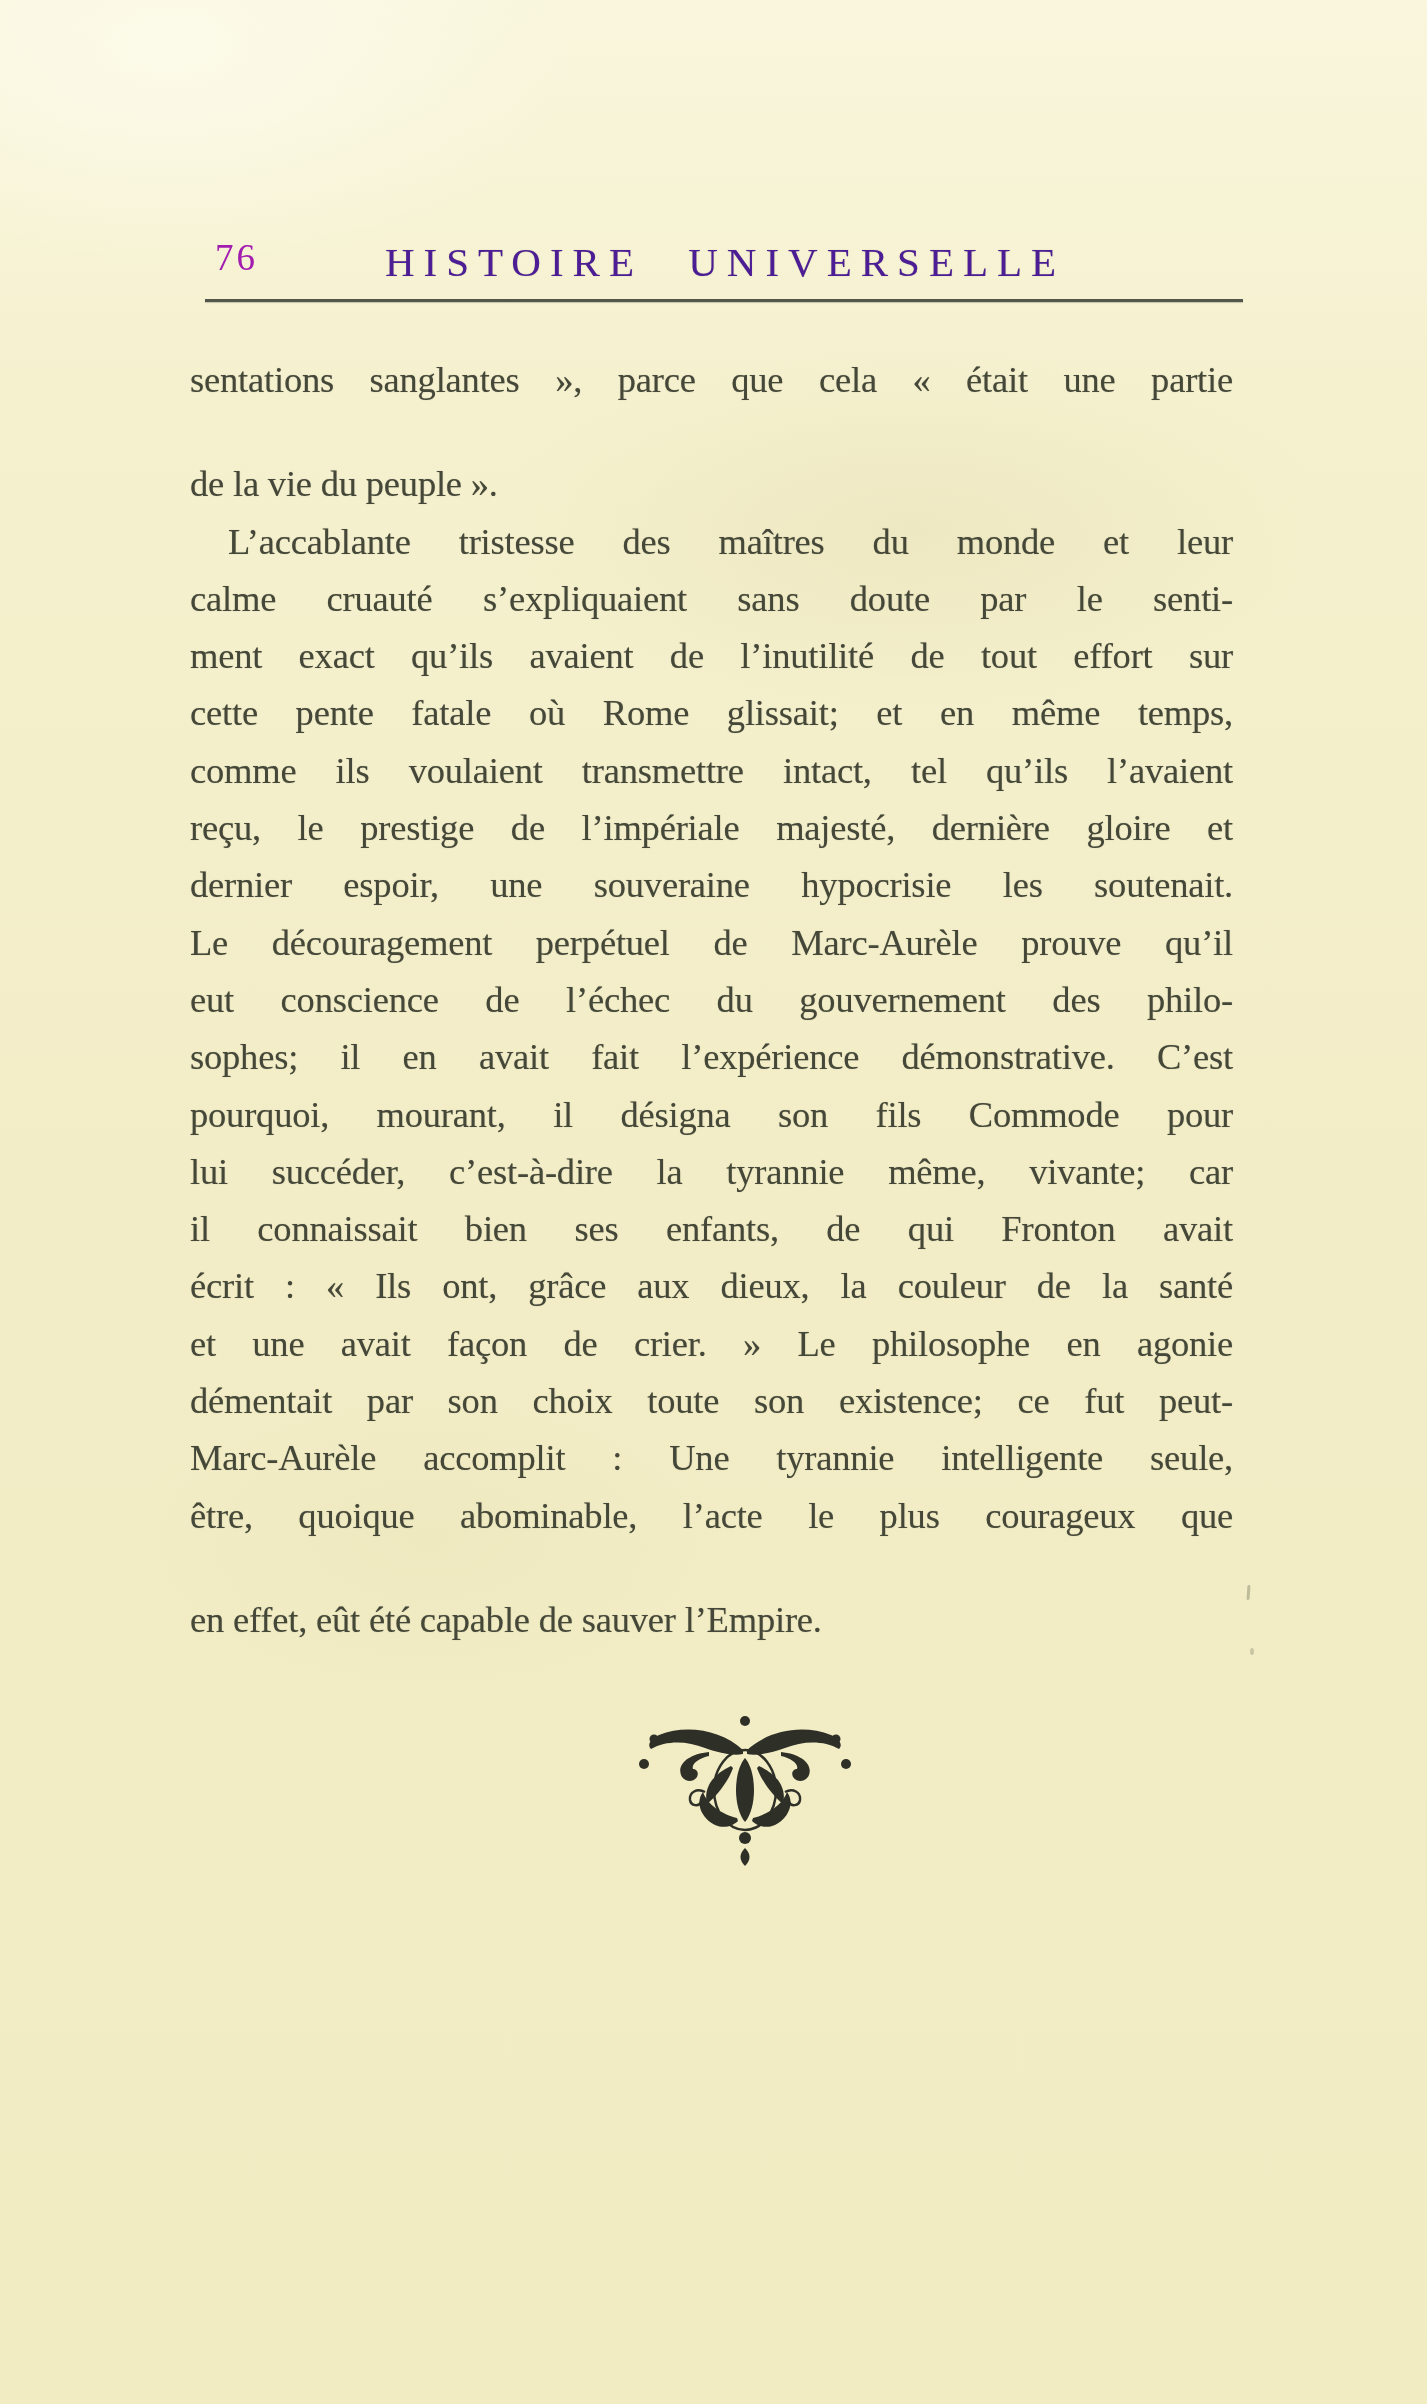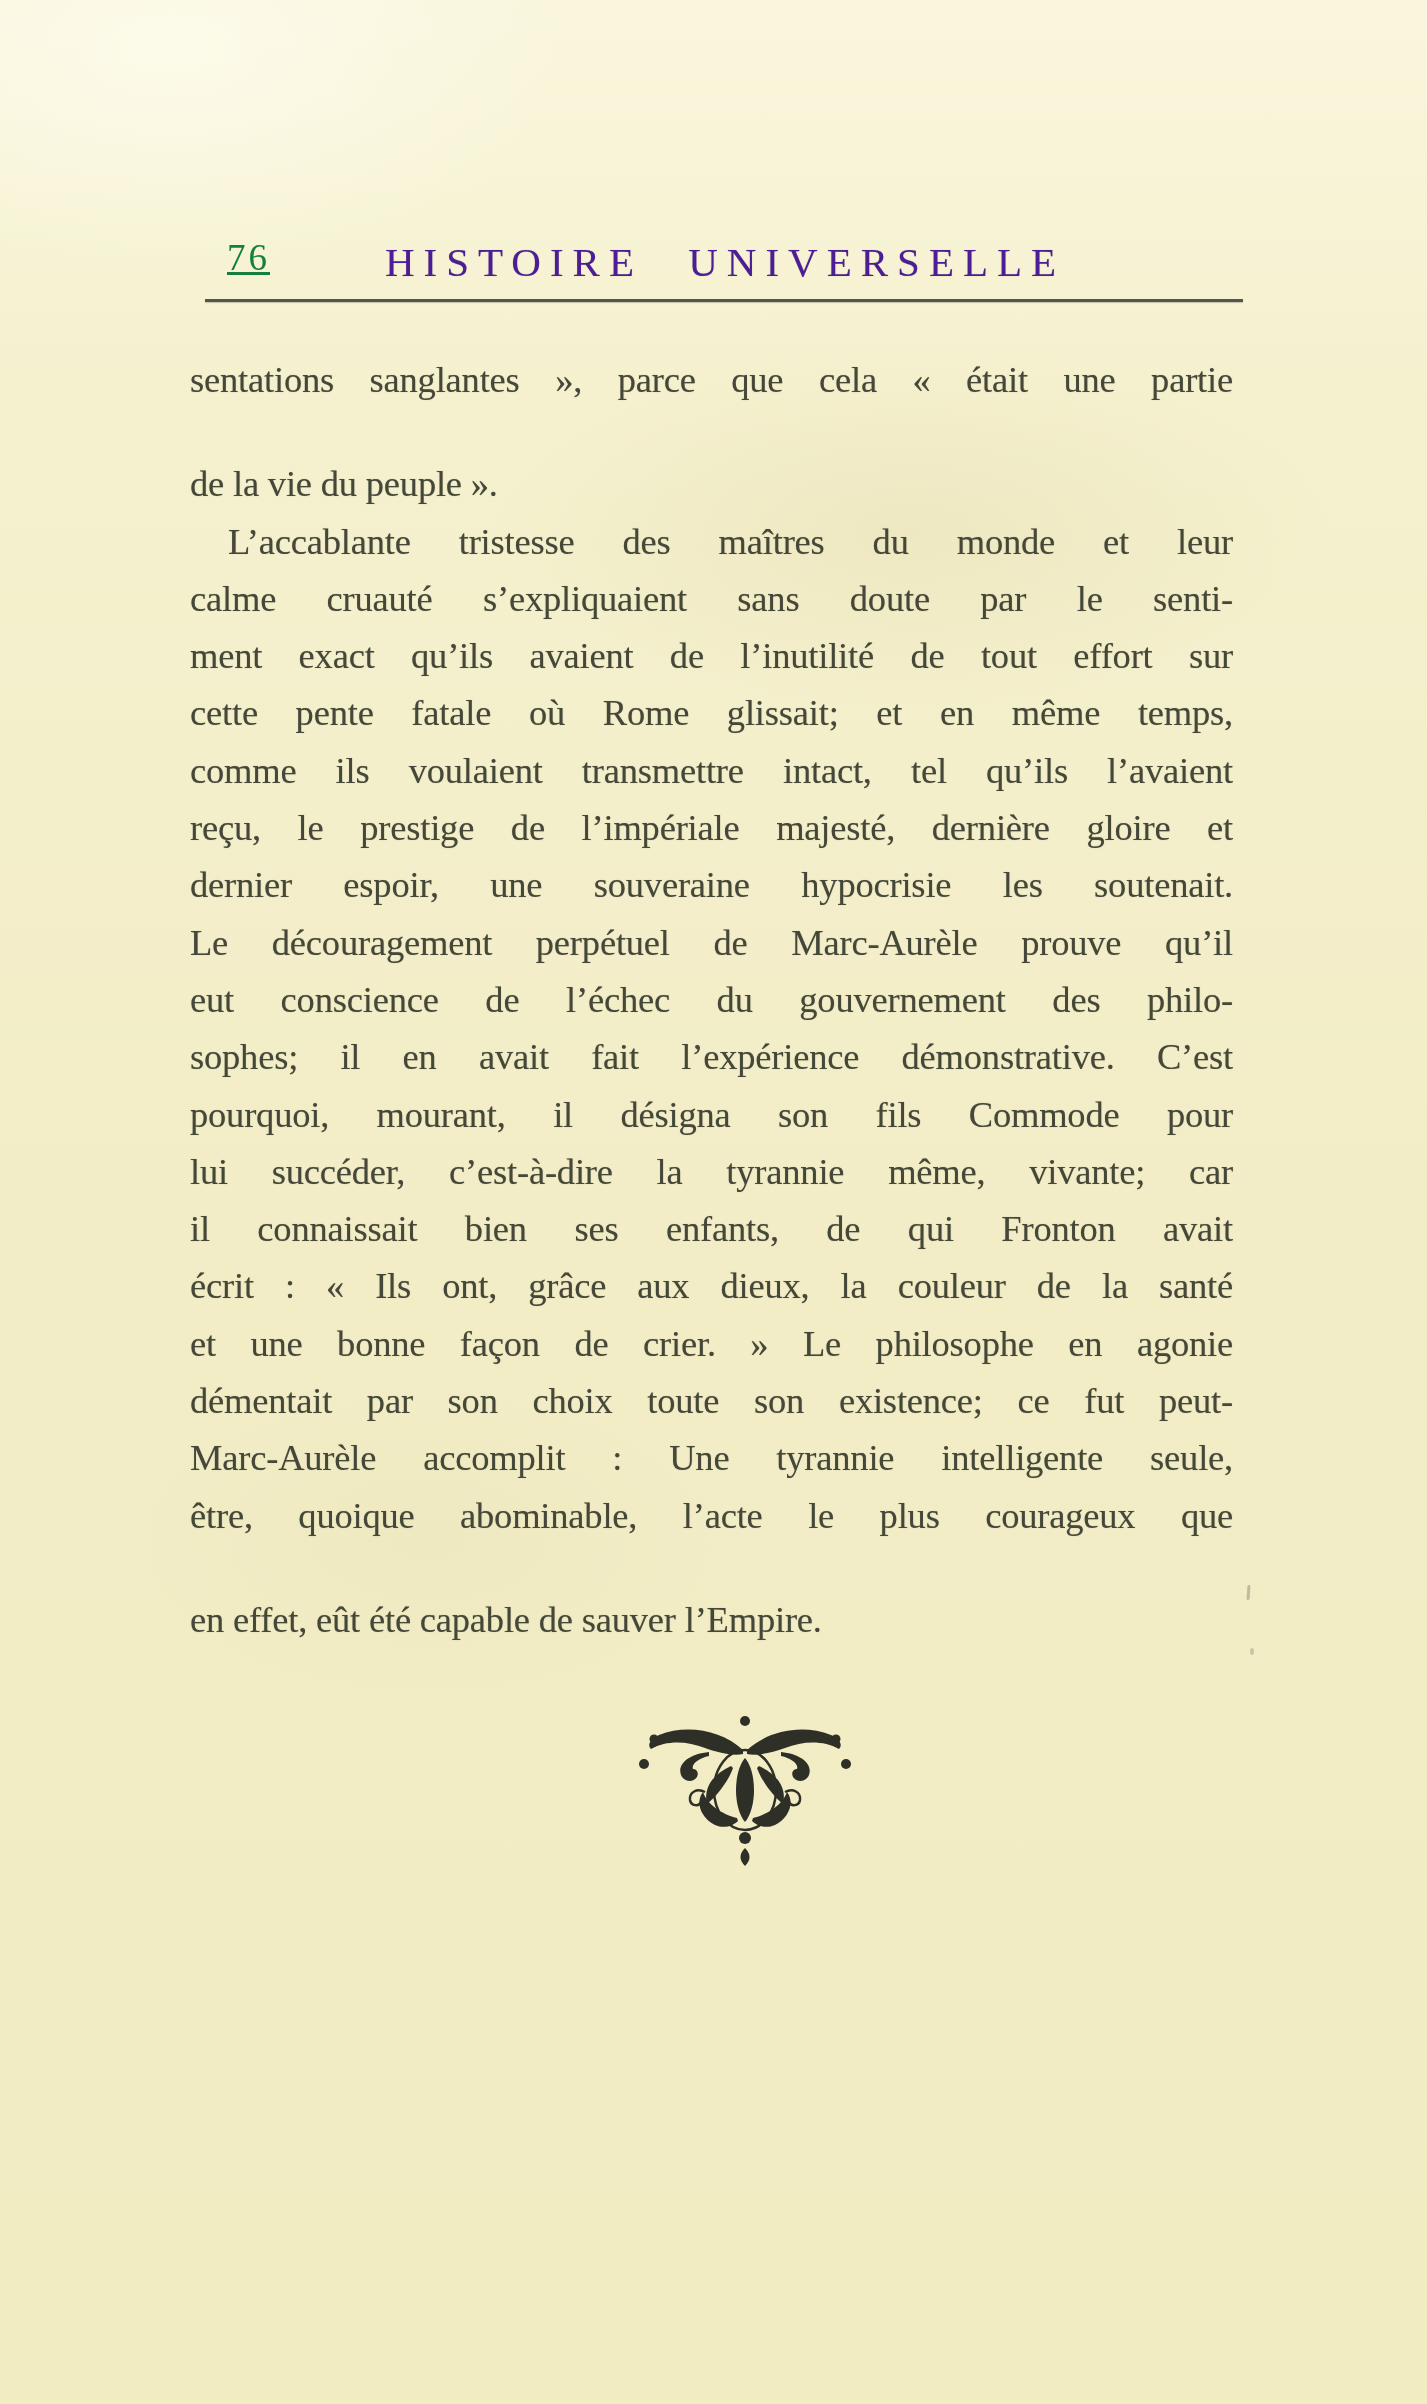--- a/index.html
+++ b/index.html
@@ -10,22 +10,22 @@
     font-family:"Liberation Serif", serif;
     background:
       radial-gradient(ellipse 900px 500px at 12% 2%, rgba(253,251,235,.9) 0%, rgba(253,251,235,0) 45%),
       radial-gradient(ellipse 700px 300px at 64% 22%, rgba(214,204,150,.22) 0%, rgba(214,204,150,0) 60%),
       radial-gradient(ellipse 500px 260px at 30% 64%, rgba(218,210,160,.14) 0%, rgba(218,210,160,0) 60%),
       linear-gradient(180deg, #f9f6dd 0%, #f5f1cf 16%, #f2edc6 52%, #f1ecc2 100%);
   }
 
   .header-row { position:absolute; top:226px; left:205px; width:1040px; height:56px; }
   .pagenum {
-    position:absolute; left:22px; top:10px;
-    font-size:37px; color:#15803d; letter-spacing:3px;text-decoration:underline;
+    position:absolute; left:10px; top:10px;
+    font-size:37px; color:#a21caf; letter-spacing:3px;
   }
   .title {
     position:absolute; left:0; right:0; top:12px;
     text-align:center;
     font-size:41px; letter-spacing:9px; word-spacing:26px;
     color:#4c1d95;
     text-shadow:0 0 1px rgba(74,77,64,.35);
   }
 
   .rule {
@@ -79,21 +79,21 @@
     <div class="line">comme ils voulaient transmettre intact, tel qu’ils l’avaient</div>
     <div class="line">reçu, le prestige de l’impériale majesté, dernière gloire et</div>
     <div class="line">dernier espoir, une souveraine hypocrisie les soutenait.</div>
     <div class="line">Le découragement perpétuel de Marc-Aurèle prouve qu’il</div>
     <div class="line">eut conscience de l’échec du gouvernement des philo-</div>
     <div class="line">sophes; il en avait fait l’expérience démonstrative. C’est</div>
     <div class="line">pourquoi, mourant, il désigna son fils Commode pour</div>
     <div class="line">lui succéder, c’est-à-dire la tyrannie même, vivante; car</div>
     <div class="line">il connaissait bien ses enfants, de qui Fronton avait</div>
     <div class="line">écrit : « Ils ont, grâce aux dieux, la couleur de la santé</div>
-    <div class="line">et une bonne façon de crier. » Le philosophe en agonie</div>
+    <div class="line">et une avait façon de crier. » Le philosophe en agonie</div>
     <div class="line">démentait par son choix toute son existence; ce fut peut-</div>
     <div class="line">Marc-Aurèle accomplit : Une tyrannie intelligente seule,</div>
     <div class="line">être, quoique abominable, l’acte le plus courageux que</div>
     <div class="line short">en effet, eût été capable de sauver l’Empire.</div>
   </div>
 
   <svg class="ornament" viewBox="0 0 220 160" xmlns="http://www.w3.org/2000/svg">
     <g fill="#2e2f27" stroke="none">
 
       <circle cx="110" cy="13" r="5"></circle>

